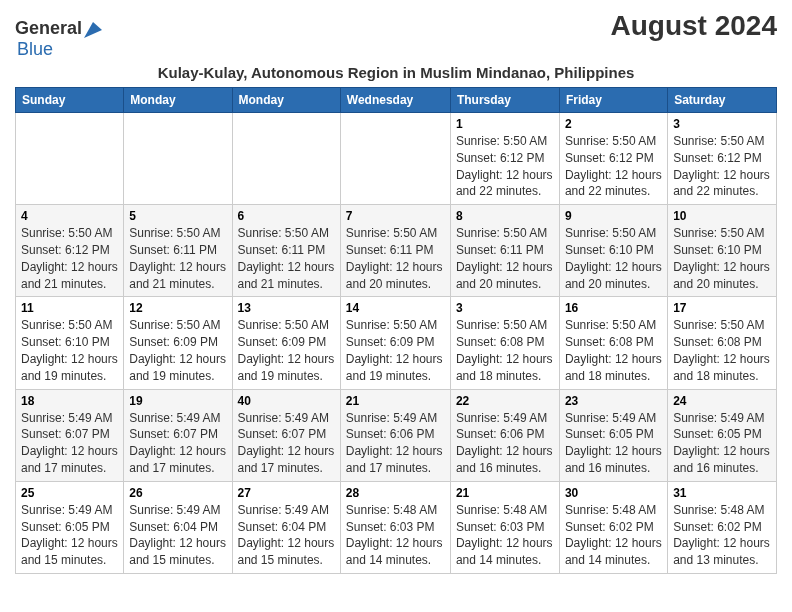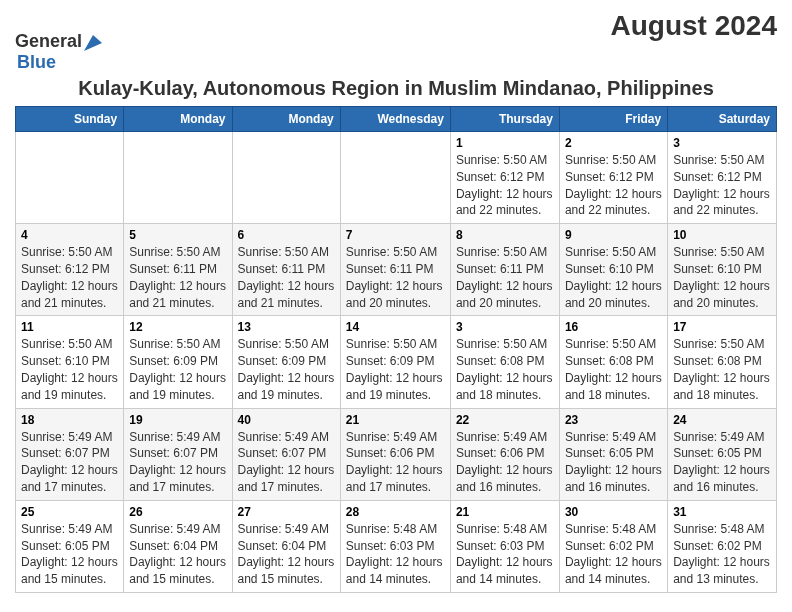--- a/index.html
+++ b/index.html
@@ -13,44 +13,44 @@
     .header {
       display: flex;
       align-items: flex-start;
       justify-content: space-between;
       margin-bottom: 4px;
     }
     .logo {
       display: flex;
       flex-direction: column;
       align-items: flex-start;
-      margin-top: 21px;
+      margin-top: 8px;
     }
     .month-title {
       font-size: 28px;
       font-weight: bold;
       color: #333;
       text-align: center;
     }
     .subtitle {
       text-align: center;
-      font-size: 20px;
+      font-size: 15px;
       color: #333;
       margin-bottom: 6px;
       font-weight: 600;
     }
     table {
       width: 100%;
       border-collapse: collapse;
       font-size: 10.5px;
     }
     thead th {
       background-color: #2b6cb0;
       color: #fff;
-      text-align: right;
+      text-align: left;
       padding: 5px 6px;
       font-size: 12px;
       font-weight: bold;
       border: 1px solid #1a4f8a;
     }
     td {
       border: 1px solid #ccc;
       vertical-align: top;
       padding: 4px 5px;
       width: 113px;
@@ -84,21 +84,21 @@
 
 <div class="header">
   <div class="logo">
     <div class="logo-line1">
       <span style="font-size:18px;font-weight:bold;color:#333;">General</span>
       <svg width="18" height="16" viewBox="0 0 18 16" style="margin-left:2px;margin-top:2px;">
         <polygon points="0,16 18,8 9,0" fill="#2b6cb0"></polygon>
       </svg>
     </div>
     <div>
-      <span style="font-size:18px;font-weight:bold;color:#2b6cb0;margin-left:2px;">Blue</span>
+      <span style="font-size:18px;font-weight:normal;color:#2b6cb0;margin-left:2px;">Blue</span>
     </div>
   </div>
   <div>
     <div class="month-title">August 2024</div>
   </div>
 </div>
 
 <div class="subtitle">Kulay-Kulay, Autonomous Region in Muslim Mindanao, Philippines</div>
 
 <table>

